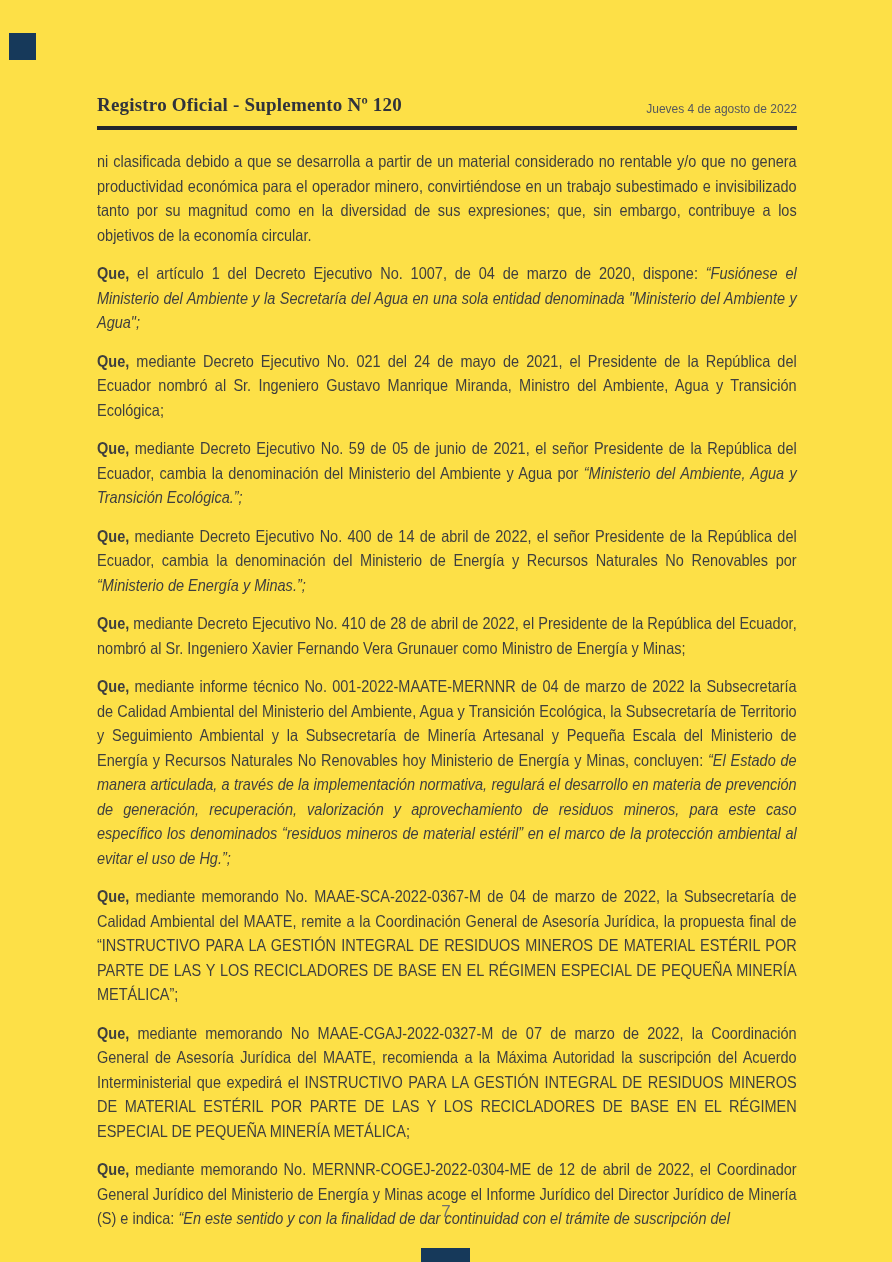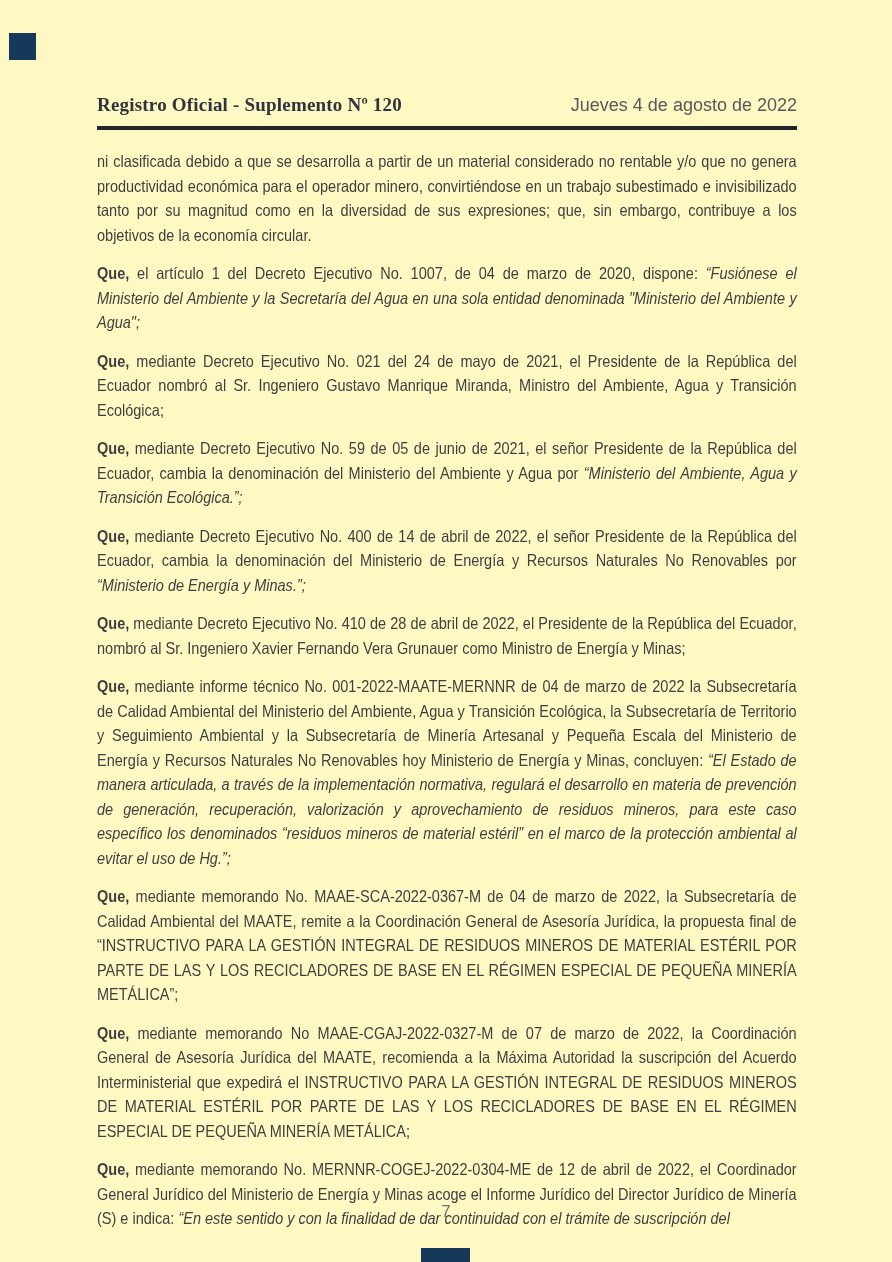--- a/index.html
+++ b/index.html
@@ -1,33 +1,33 @@
 <!DOCTYPE html>
 <html><head>
 <meta charset="utf-8">
 <style>
   html,body { margin:0; padding:0; background:#ffffff; }
   .page {
-    position:relative; width:892px; height:1262px; background:#fef9c3;
+    position:relative; width:892px; height:1262px; background:#fde047;
     font-family:"Liberation Sans", sans-serif; overflow:hidden;
   }
   .corner-square {
     position:absolute; left:9px; top:33px; width:27px; height:27px;
     background:#16395a;
   }
   .header {
     position:absolute; left:97px; top:94px; width:700px;
     display:flex; justify-content:space-between; align-items:flex-end;
   }
   .header-title {
     font-family:"Liberation Serif", serif; font-weight:bold;
     font-size:19px; color:#30333c; letter-spacing:0.2px;
   }
   .header-date {
-    font-size:18px; color:#56585c;
+    font-size:12px; color:#56585c;
   }
   .header-rule {
     position:absolute; left:97px; top:126px; width:700px; height:4px;
     background:#23262d;
   }
   .content {
     position:absolute; left:97px; top:149px; width:796px;
     transform:scaleX(0.879); transform-origin:top left;
     font-size:16.5px; line-height:24.5px; color:#3f3f3f;
     text-align:justify;

